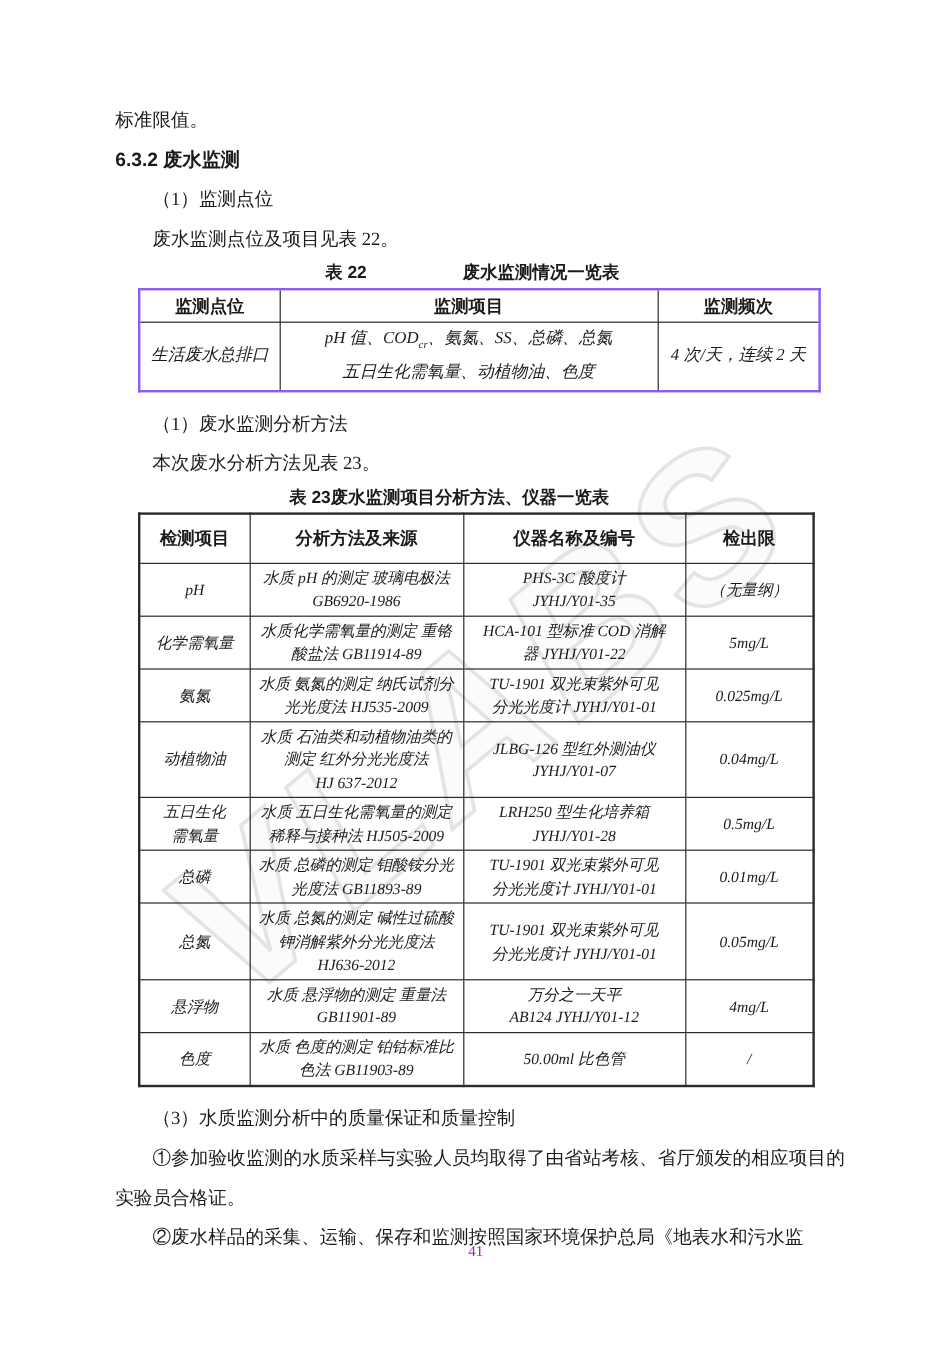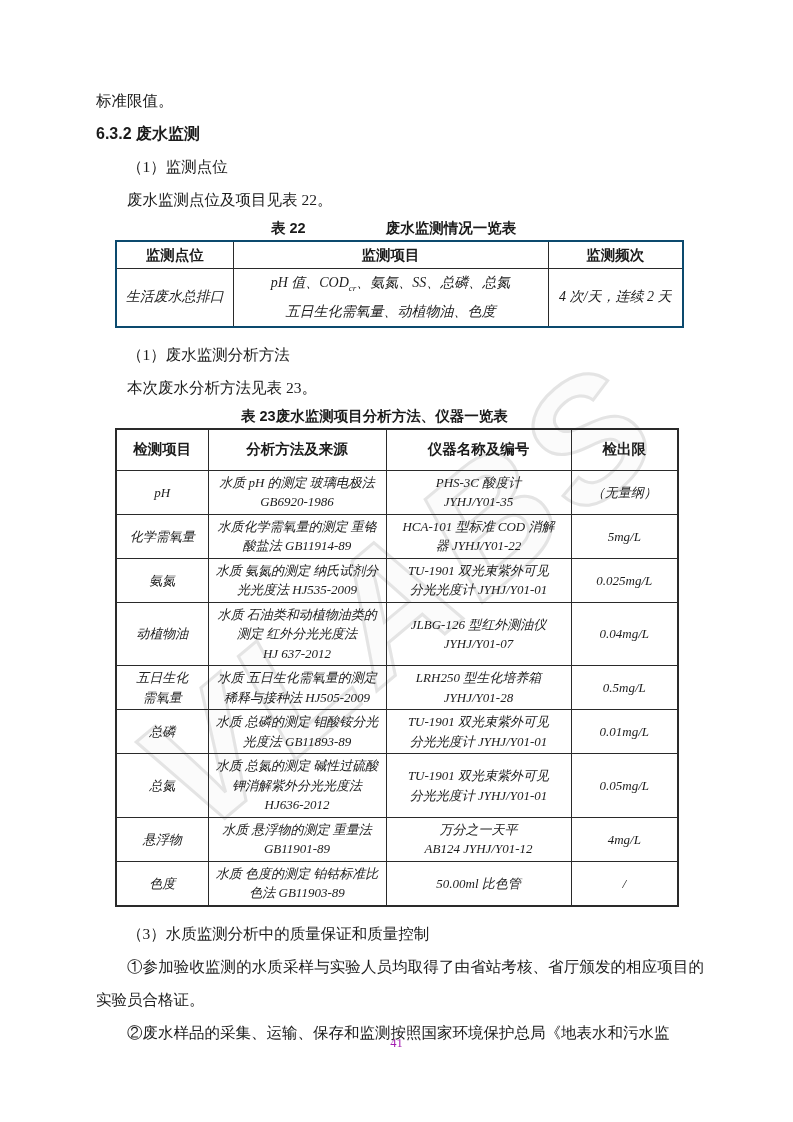--- a/index.html
+++ b/index.html
@@ -80,21 +80,21 @@
     padding:0;
   }
   td {
     text-align:center;
     vertical-align:middle;
     padding:2px 1px;
     font-style:italic;
   }
   .t22 th { height:26px; border:1px solid #2a2a2a; border-bottom:1.5px solid #2a2a2a; }
   .t22 td { height:49px; border:1px solid #2a2a2a; line-height:24px; }
-  .t22 { border:2px solid #0c4a6e; }
+  .t22 { border:2px solid #8b5cf6; }
   .t23 { border:2px solid #2a2a2a; }
   .t23 th { height:40px; border:1px solid #2a2a2a; border-bottom:1.5px solid #2a2a2a; }
   .t23 td { border:1px solid #2a2a2a; line-height:19.5px; }
   .cell-multiline { white-space:pre-line; }
   sub.cod-sub { font-size:9px; vertical-align:sub; }
 
   .after-table { margin-top:10px; }
   .page-number {
     position:absolute;
     left:0; right:0;

